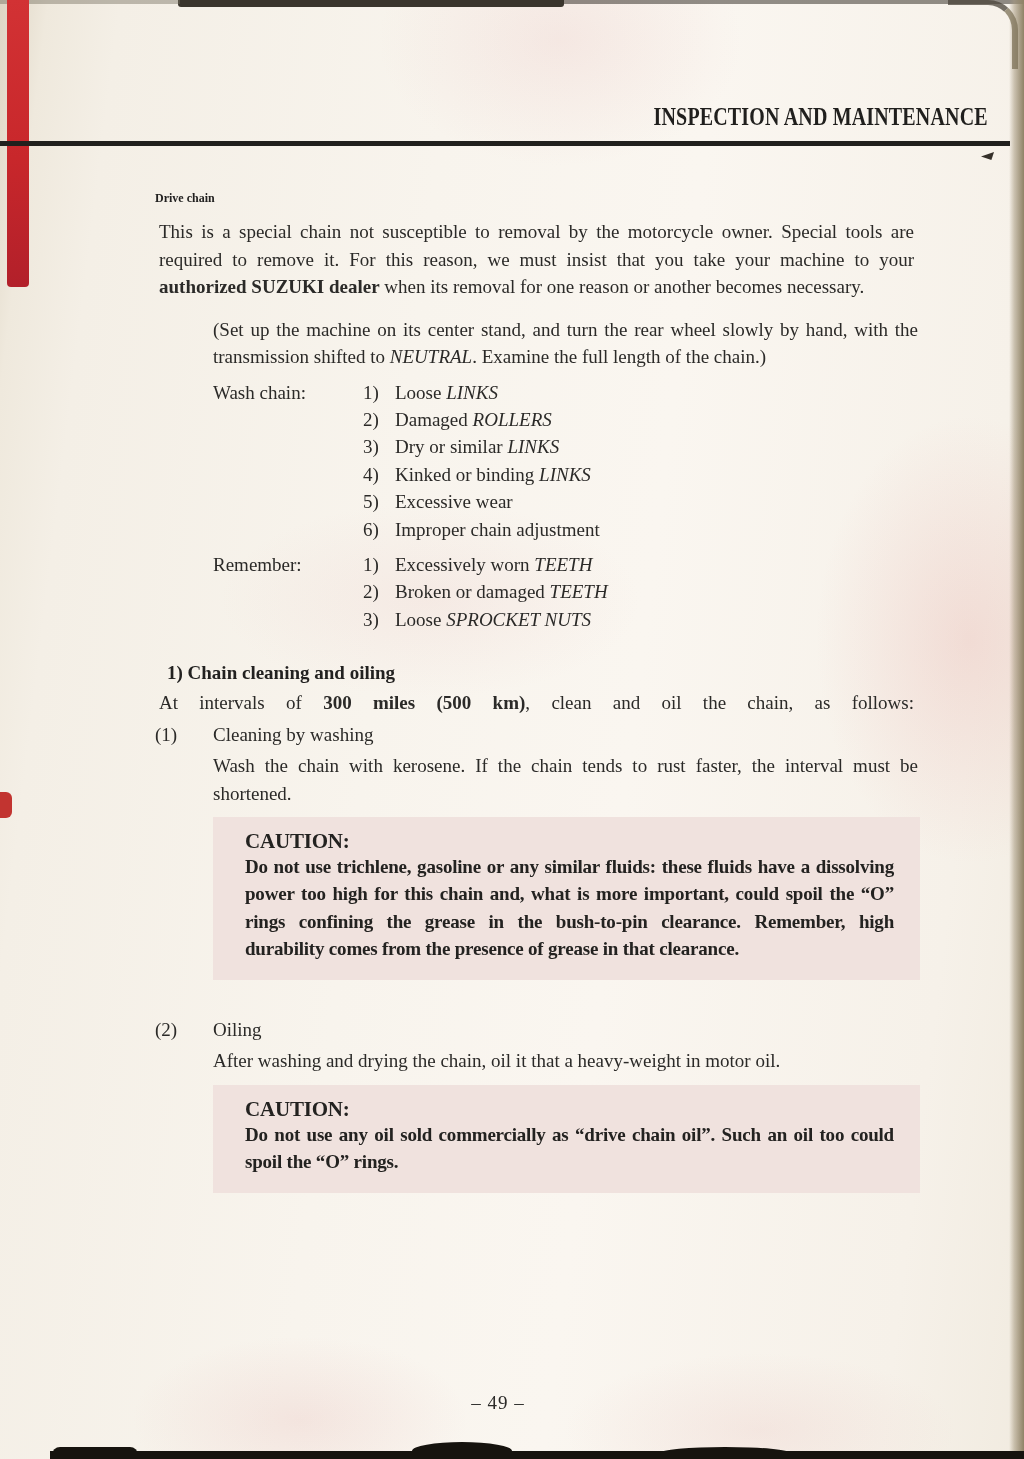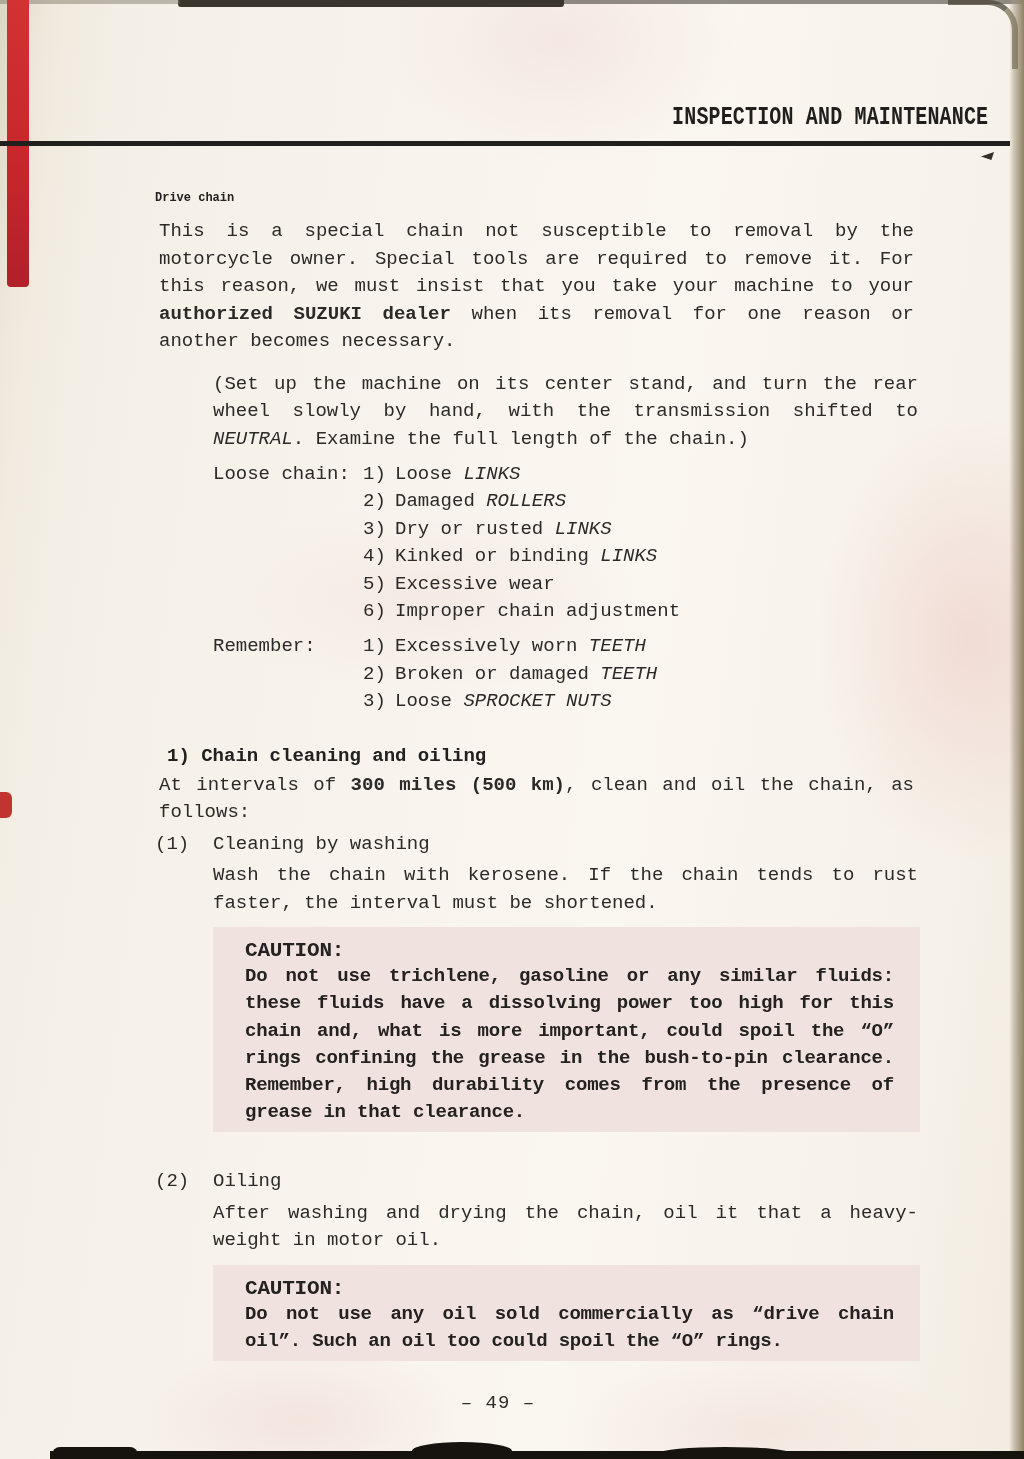--- a/index.html
+++ b/index.html
@@ -1,18 +1,18 @@
 <!DOCTYPE html>
 <html><head>
 <meta charset="utf-8">
 <style>
   html,body{margin:0;padding:0;background:#888;}
   #page{
     position:relative;width:1024px;height:1459px;overflow:hidden;
-    font-family:Liberation Mono, monospace;
+    font-family:Liberation Serif, serif;
     color:#2b2a28;
     background:
       radial-gradient(260px 180px at 560px 40px, rgba(228,178,178,.20), rgba(228,178,178,0) 70%),
       radial-gradient(220px 320px at 970px 640px, rgba(230,170,165,.30), rgba(230,170,165,0) 70%),
       radial-gradient(300px 140px at 430px 600px, rgba(228,180,178,.16), rgba(228,180,178,0) 70%),
       radial-gradient(240px 120px at 300px 1420px, rgba(226,172,170,.22), rgba(226,172,170,0) 70%),
       radial-gradient(280px 110px at 760px 1430px, rgba(226,172,170,.18), rgba(226,172,170,0) 70%),
       linear-gradient(97deg,#ded5c4 0%,#efe9dd 4%,#f4efe6 10%,#f8f4ed 38%,#faf6f0 60%,#f6f1e9 88%,#f1ebe0 100%);
   }
   .abs{position:absolute;}
@@ -54,21 +54,21 @@
   .cl-items{flex:1;}
   .cl-row{display:flex;}
   .cl-num{width:32px;flex:none;}
   h3.subsection{margin:28px 0 0 12px;font-size:19px;font-weight:700;line-height:24px;color:#222120;}
   .interval{line-height:27.5px;}
   .step-head{display:flex;line-height:27.5px;}
   .step-head.s2{margin-top:36px;}
   .step-num{width:58px;flex:none;}
   .step-body{margin-left:58px;width:705px;}
   .caution{margin-top:10px;margin-left:58px;width:707px;box-sizing:border-box;
-    background:#f0e2de;padding:12px 26px 6px 32px;color:#232220;}
+    background:#f0e2de;padding:12px 26px 18px 32px;color:#232220;}
   .caution-heading{font-size:21px;font-weight:700;line-height:24px;letter-spacing:-.2px;}
   .caution-body{font-weight:700;line-height:27.2px;letter-spacing:-.2px;text-align:justify;}
   .pagenum{left:0;top:1392px;width:996px;text-align:center;font-size:19px;color:#2b2a28;letter-spacing:1px;}
 </style>
 </head>
 <body>
 
 <div id="page">
 
   <div class="abs edge-top-strong"></div>
@@ -90,33 +90,33 @@
   <div class="abs col">
 
     <h2 class="title">Drive chain</h2>
 
     <p class="para1 j"><span>This is a special chain not susceptible to removal by the motorcycle owner. Special tools are required to remove it. For this reason, we must insist that you take your machine to your </span><span class="b">authorized SUZUKI dealer</span><span> when its removal for one reason or another becomes necessary.</span></p>
 
 
     <p class="note j"><span>(Set up the machine on its center stand, and turn the rear wheel slowly by hand, with the transmission shifted to </span><span class="i">NEUTRAL</span><span>. Examine the full length of the chain.)</span></p>
 
     <div class="checklist cl1">
-      <div class="cl-label">Loose chain:</div>
+      <div class="cl-label">Wash chain:</div>
       <div class="cl-items">
           <div class="cl-row">
             <span class="cl-num">1)</span>
             <span class="cl-text"><span>Loose </span><span class="i">LINKS</span></span>
           </div>
           <div class="cl-row">
             <span class="cl-num">2)</span>
             <span class="cl-text"><span>Damaged </span><span class="i">ROLLERS</span></span>
           </div>
           <div class="cl-row">
             <span class="cl-num">3)</span>
-            <span class="cl-text"><span>Dry or rusted </span><span class="i">LINKS</span></span>
+            <span class="cl-text"><span>Dry or similar </span><span class="i">LINKS</span></span>
           </div>
           <div class="cl-row">
             <span class="cl-num">4)</span>
             <span class="cl-text"><span>Kinked or binding </span><span class="i">LINKS</span></span>
           </div>
           <div class="cl-row">
             <span class="cl-num">5)</span>
             <span class="cl-text"><span>Excessive wear</span></span>
           </div>
           <div class="cl-row">

